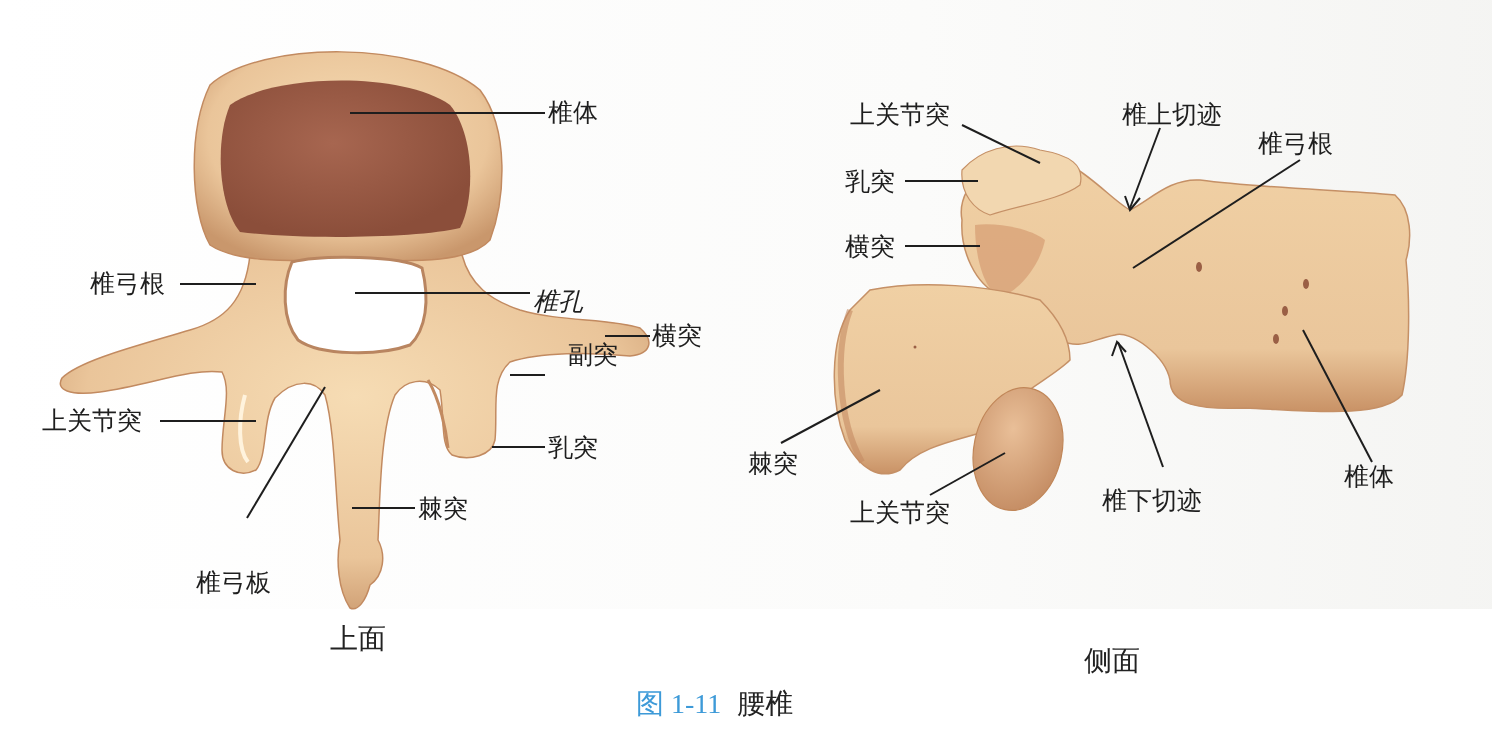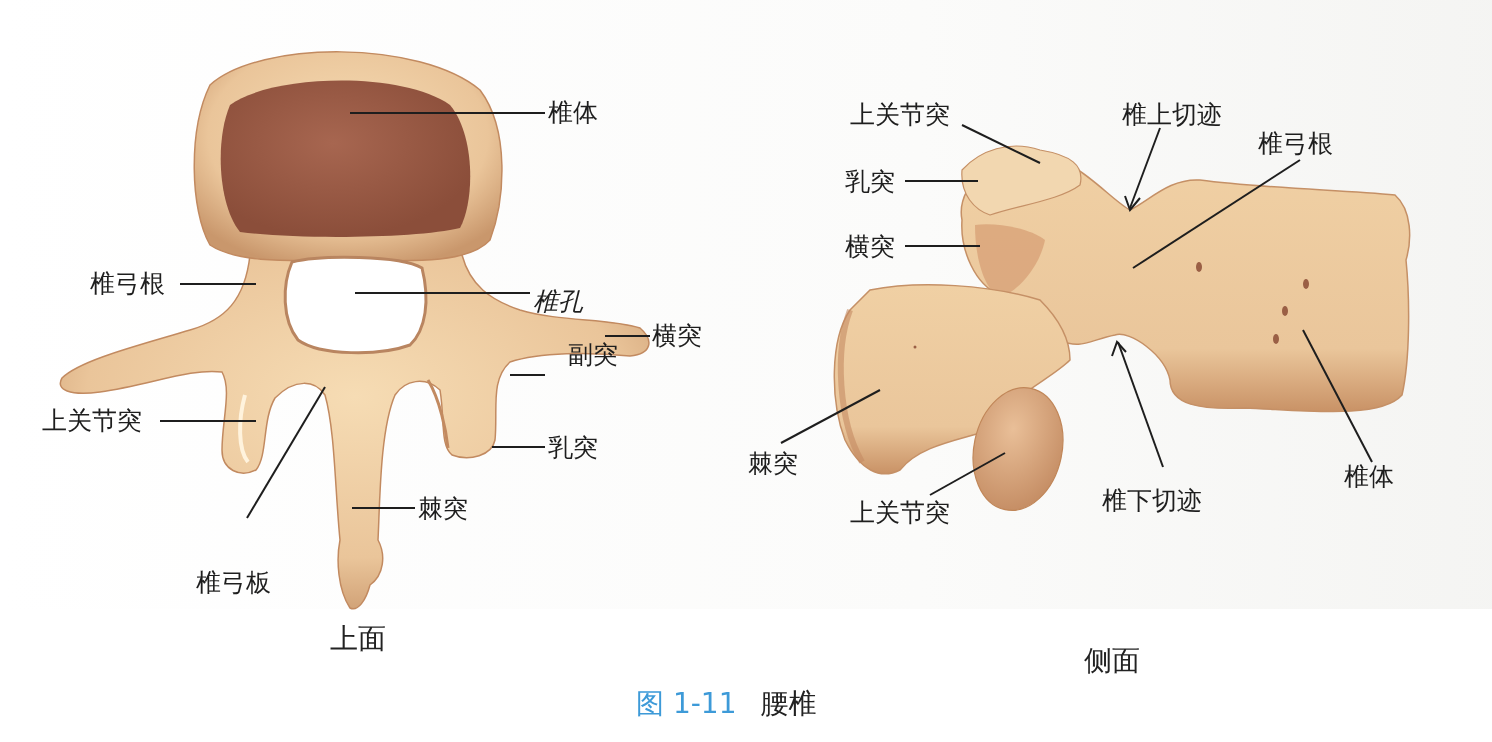--- a/index.html
+++ b/index.html
@@ -2,21 +2,21 @@
 <html><head>
 <meta charset="utf-8">
 <style>
   html,body{margin:0;padding:0;background:#fff;}
   body{width:1492px;height:742px;position:relative;overflow:hidden;font-family:"DejaVu Sans","Liberation Sans",sans-serif;}
   .page{position:absolute;left:0;top:0;width:1492px;height:609px;background:linear-gradient(90deg,#ffffff 0%,#fbfbfa 60%,#f4f4f2 100%);padding-left:43px;}
   svg.art{position:absolute;left:0;top:0;}
   .lbl{position:absolute;font-size:25px;color:#1e1e1e;white-space:nowrap;line-height:1;letter-spacing:0px;}
   .view{position:absolute;font-size:28px;color:#222;line-height:1;}
   .caption{position:absolute;left:636px;top:690px;font-size:28px;line-height:1;white-space:nowrap;}
-  .cap-num{color:#3d9ad8;margin-right:24px;}
+  .cap-num{color:#3d9ad8;margin-right:16px;font-family:Liberation Serif, serif;}
   .cap-title{color:#222;}
 </style>
 </head>
 <body>
 
 <div class="page">
 
   <svg class="art" width="1492" height="742" viewBox="0 0 1492 742">
     <defs>
       <radialGradient id="boneG" cx="50%" cy="40%" r="65%">

